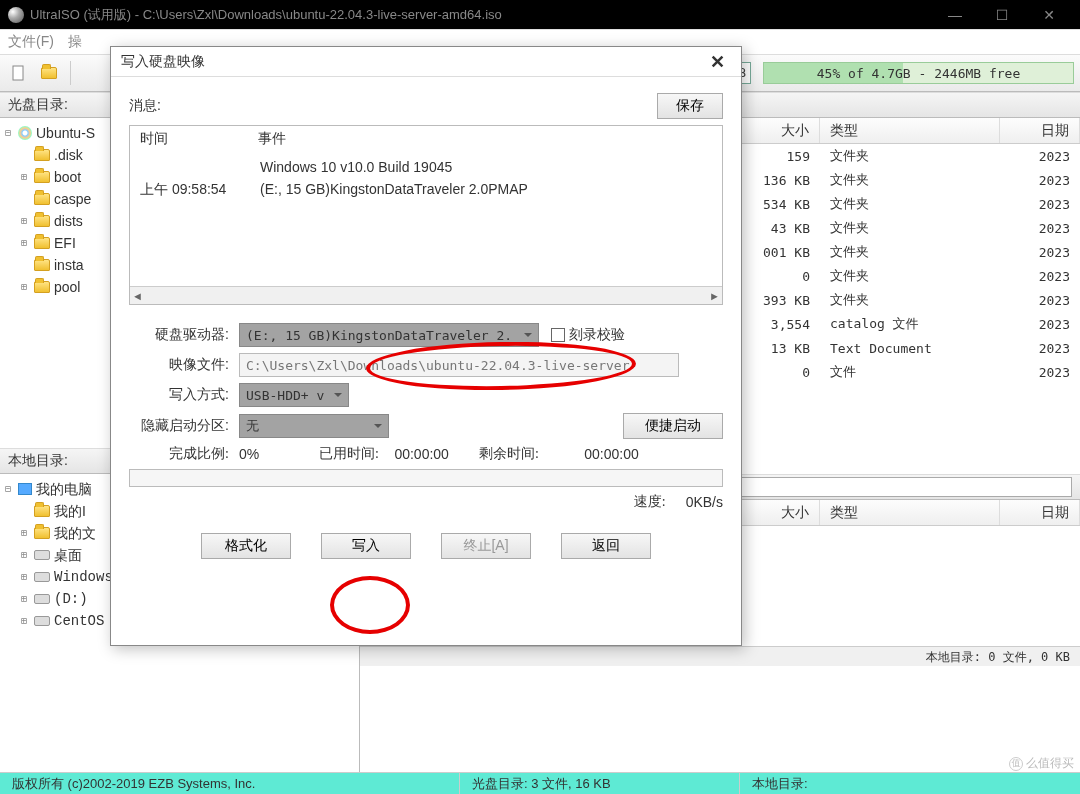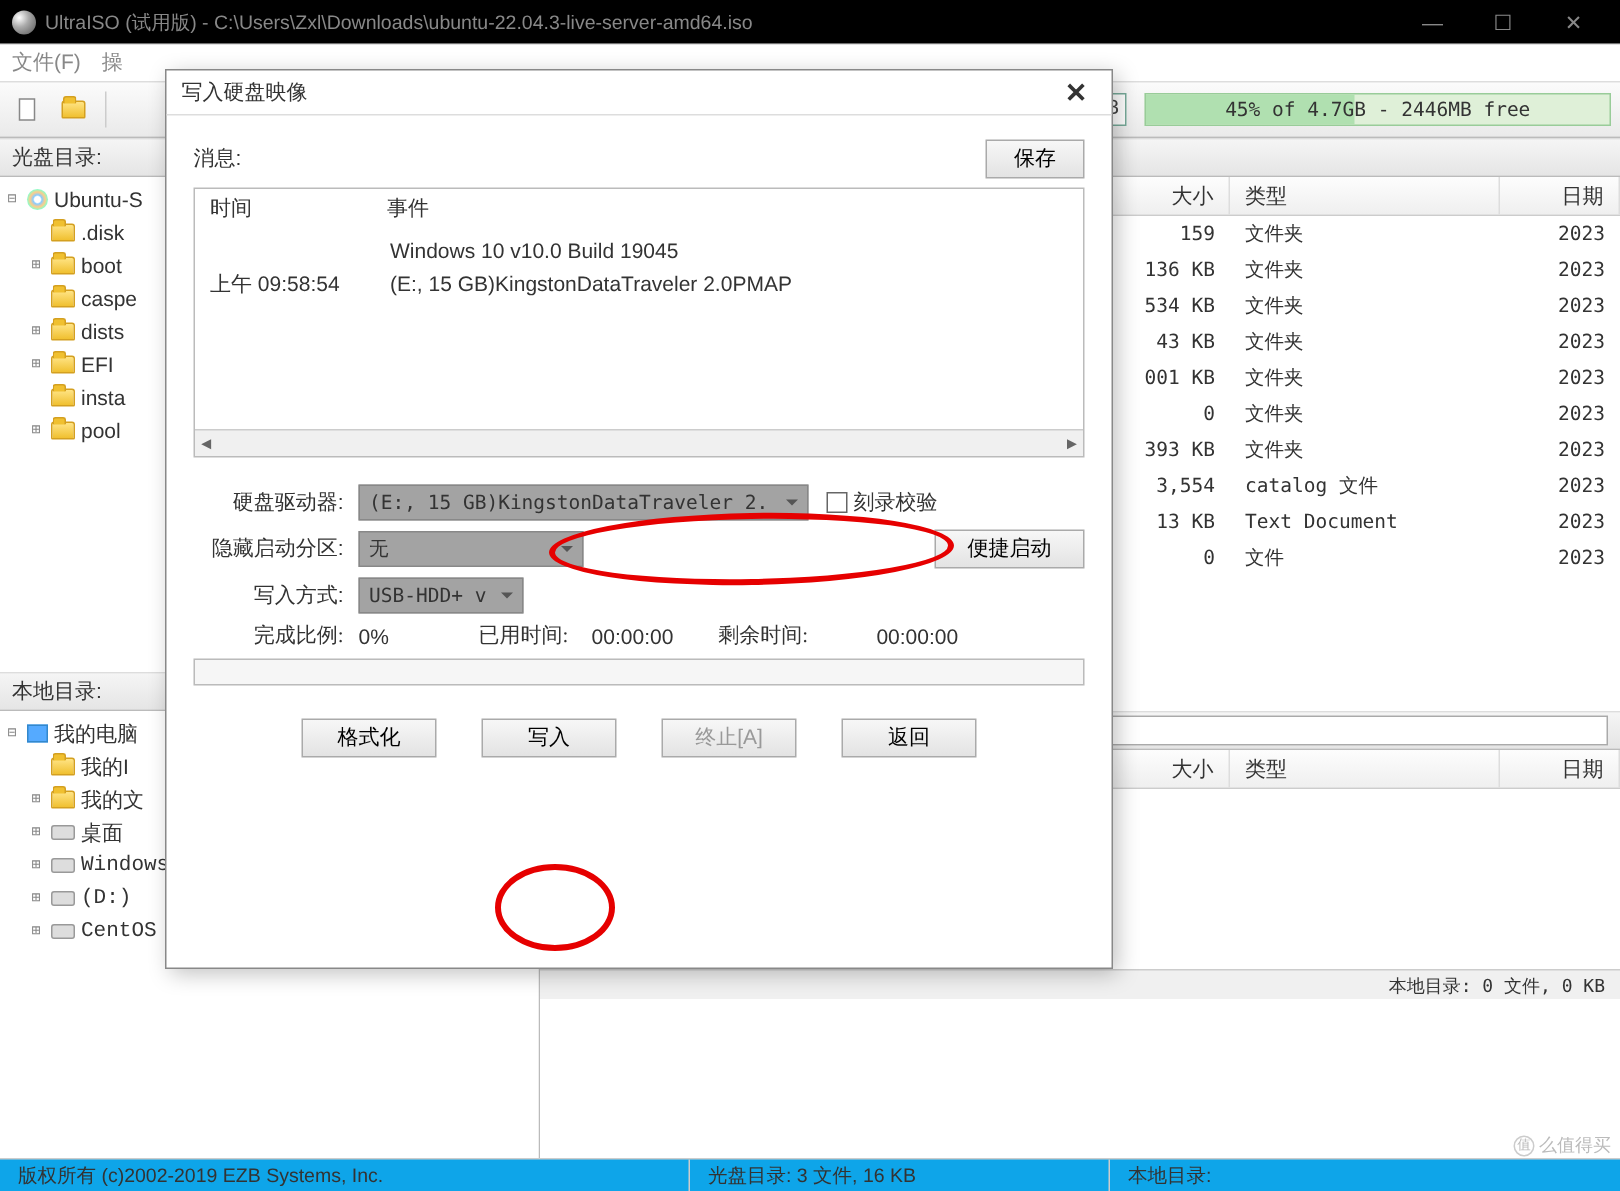--- a/index.html
+++ b/index.html
@@ -42,21 +42,21 @@
 .list-panel { flex: 1; background: #fff; overflow: hidden; }
 .list-header { height: 26px; background: linear-gradient(#fdfdfd,#efefef); border-bottom: 1px solid #ccc; display: flex; font-size: 14px; }
 .list-header .col { padding: 4px 10px; border-right: 1px solid #ddd; }
 .list-body { font-size: 14px; }
 .list-row { display: flex; height: 24px; align-items: center; }
 .list-row .col { padding: 0 10px; font-family: Consolas, monospace; font-size: 13px; white-space: nowrap; overflow: hidden; }
 .col-size { width: 90px; text-align: right; }
 .col-type { width: 180px; text-align: left; font-family: "Microsoft YaHei", sans-serif; }
 .col-date { width: 80px; text-align: right; }
 
-.statusbar { height: 22px; background: #0ea5e9; border-top: 1px solid #ccc; display: flex; align-items: center; font-size: 13px; }
+.statusbar { height: 22px; background: #5eead4; border-top: 1px solid #ccc; display: flex; align-items: center; font-size: 13px; }
 .statusbar .seg { padding: 0 12px; border-right: 1px solid #ccc; height: 100%; display: flex; align-items: center; }
 .statusbar .seg:first-child { flex: 0 0 460px; }
 
 
 .dialog { position: absolute; left: 110px; top: 46px; width: 632px; height: 600px; background: #fff; border: 1px solid #888; box-shadow: 3px 3px 14px rgba(0,0,0,0.25); z-index: 10; }
 .dlg-titlebar { height: 30px; display: flex; align-items: center; padding: 0 10px; border-bottom: 1px solid #ddd; }
 .dlg-titlebar .title { flex: 1; font-size: 14px; }
 .dlg-close { font-size: 18px; font-weight: bold; color: #333; padding: 0 6px; }
 .dlg-body { padding: 10px 18px; }
 .dlg-row { display: flex; align-items: center; margin: 6px 0; font-size: 14px; }
@@ -328,38 +328,46 @@
     </div>
 
     <div class="dlg-row" style="margin-top:18px">
       <span class="lbl">硬盘驱动器:</span>
       <span class="combo" style="width:300px">(E:, 15 GB)KingstonDataTraveler 2.</span>
       <span style="width:12px"></span>
       <span class="chk"></span>
       <span>刻录校验</span>
     </div>
     <div class="dlg-row">
+      <span class="lbl">映像文件:</span>
+      <span class="txt-ro" style="width:440px">C:\Users\Zxl\Downloads\ubuntu-22.04.3-live-server-</span>
+    </div>
+    <div class="dlg-row">
+      <span class="lbl">写入方式:</span>
+      <span class="combo" style="width:110px">USB-HDD+ v</span>
+    </div>
+    <div class="dlg-row">
       <span class="lbl">隐藏启动分区:</span>
       <span class="combo" style="width:150px;font-family:inherit">无</span>
       <span style="flex:1"></span>
       <button class="btn-std" style="width:100px">便捷启动</button>
-    </div>
-    <div class="dlg-row">
-      <span class="lbl">写入方式:</span>
-      <span class="combo" style="width:110px">USB-HDD+ v</span>
     </div>
     <div class="dlg-row mono" style="gap:0">
       <span class="lbl" style="font-family:'Microsoft YaHei'">完成比例:</span>
       <span style="width:80px">0%</span>
       <span style="font-family:'Microsoft YaHei'">已用时间:</span>
       <span style="width:100px;text-align:right;padding-right:30px">00:00:00</span>
       <span style="font-family:'Microsoft YaHei'">剩余时间:</span>
       <span style="width:100px;text-align:right">00:00:00</span>
     </div>
     <div class="progress"></div>
+    <div class="dlg-row mono" style="justify-content:flex-end;gap:20px">
+      <span style="font-family:'Microsoft YaHei'">速度:</span>
+      <span>0KB/s</span>
+    </div>
     <div class="dlg-buttons">
       <button class="btn-std" style="width:90px">格式化</button>
       <button class="btn-std" style="width:90px">写入</button>
       <button class="btn-std disabled" style="width:90px">终止[A]</button>
       <button class="btn-std" style="width:90px">返回</button>
     </div>
   </div>
 </div>
 
 <div class="annot annot1"></div>

